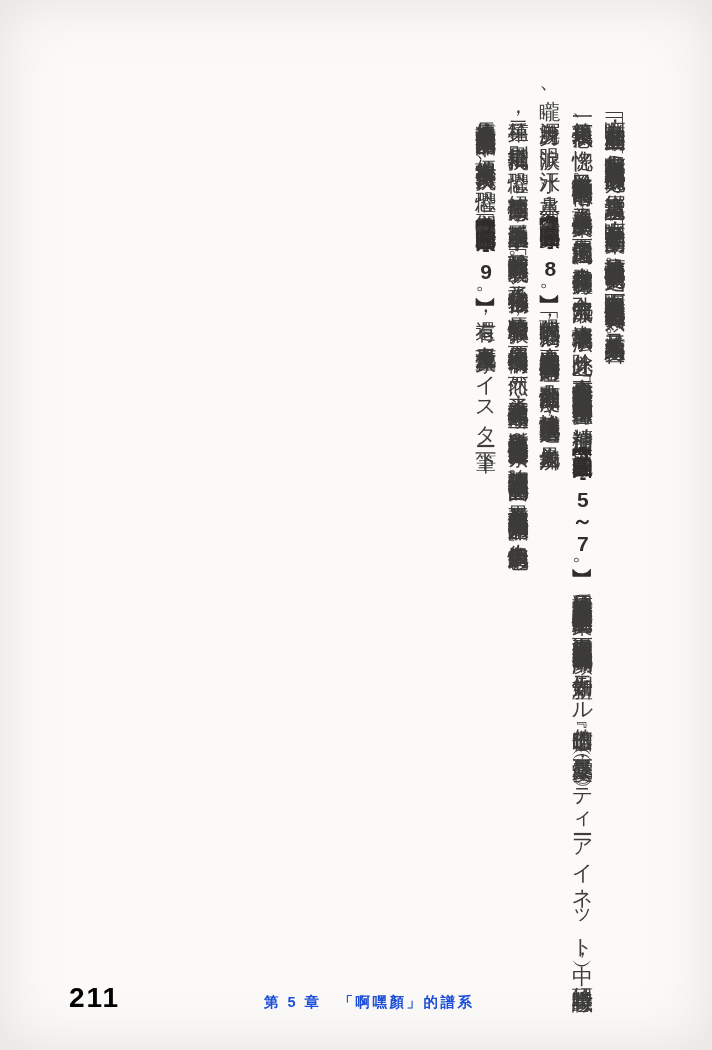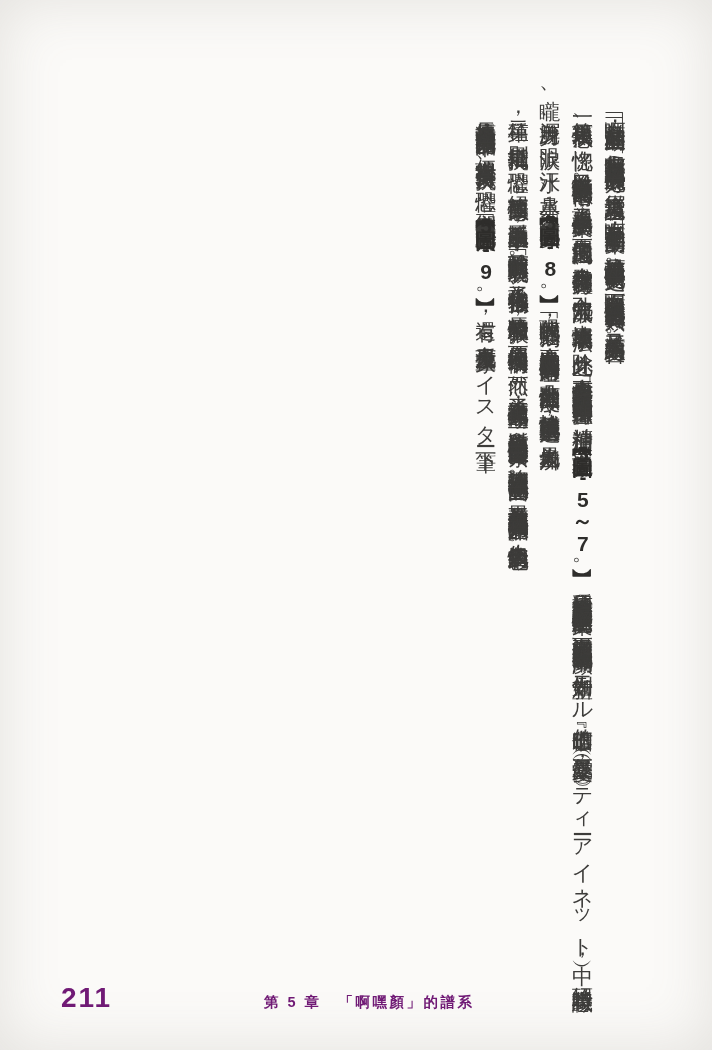--- a/index.html
+++ b/index.html
@@ -39,37 +39,37 @@
   .seg { font-weight: normal; }
   .fig-ref {
     font-family: "Liberation Sans", sans-serif;
     font-weight: bold;
     color: #2e2d2b;
     text-orientation: upright;
     letter-spacing: 0;
   }
   .footer-pagenum {
     position: absolute;
-    left: 61px;
+    left: 69px;
     top: 982px;
     font-family: "Liberation Sans", sans-serif;
     font-weight: bold;
     font-size: 28px;
     letter-spacing: 2px;
-    color: #701a75;
+    color: #000000;
   }
   .footer-title {
     position: absolute;
     left: 264px;
     top: 993px;
     font-family: "Liberation Sans", sans-serif;
     font-weight: 600;
     font-size: 14.5px;
     letter-spacing: 2.5px;
-    color: #701a75;
+    color: #1d4ed8;
   }
 </style>
 </head>
 <body>
 
 <div class="page">
 
   <main class="text-block">
 
   <p class="para"><span class="seg">「啊嘿顏」是「高潮顏」的亞種，但其實「啊嘿顏」也能用在絕頂（收尾）以外的地方。從這層意義來說，「啊嘿顏」並不是「高潮顏」的子集，應該說是性愛場景中常用的表情變化之一。而「啊嘿顏」依照所表現的情感可以粗略分為三大類，又或是這三大類的交叉組合。</span></p>

